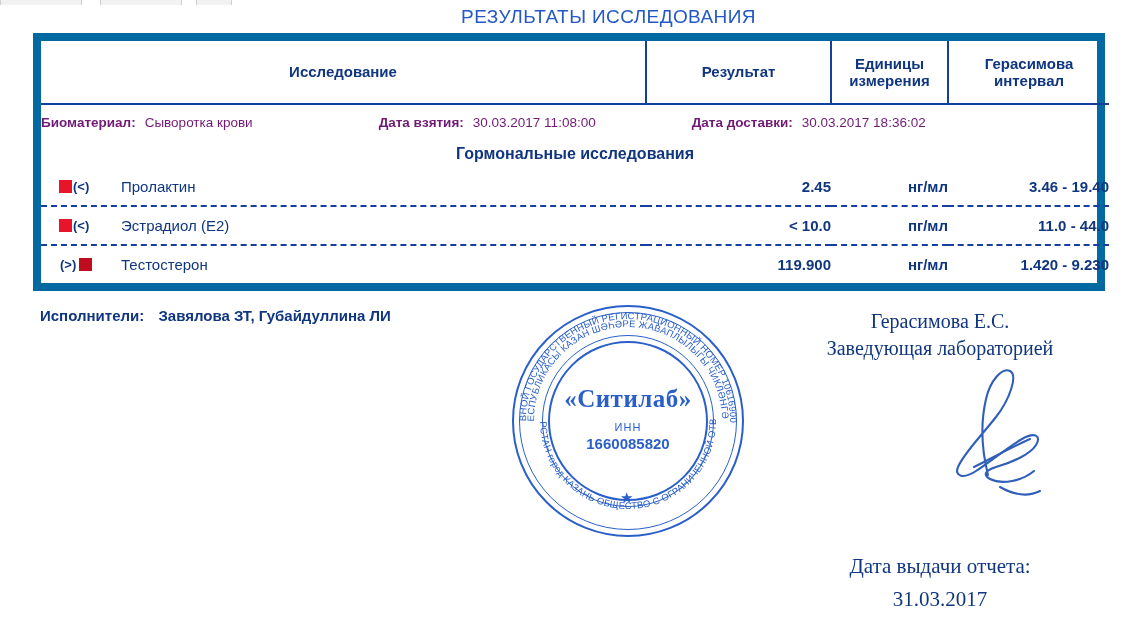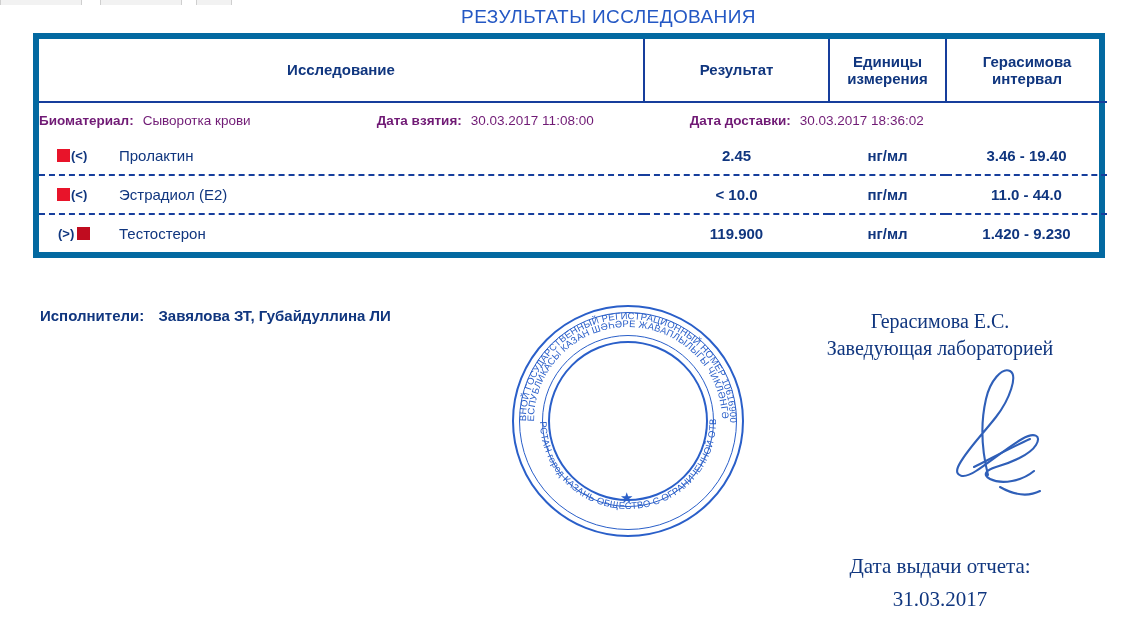--- a/index.html
+++ b/index.html
@@ -46,21 +46,21 @@
     color: #2458c4;
     letter-spacing: 0.4px;
     padding-left: 40px;
   }
 
   .result-table {
     position: absolute;
     top: 33px;
     left: 33px;
     width: 1072px;
-    border: 6px solid #0369a1;
+    border: 8px solid #0369a1;
     box-sizing: border-box;
     background: #fff;
   }
 
   table.grid {
     width: 100%;
     border-collapse: collapse;
     table-layout: fixed;
   }
   table.grid th, table.grid td {
@@ -141,21 +141,21 @@
     height: 13px;
     background: #e8142a;
     display: inline-block;
   }
   .flag .sq.dark { background: #c00c1f; }
   .flag .mark { margin: 0 1px; }
   .flag.high .sq { margin-left: 2px; }
   .an-name { font-weight: normal; }
 
   .cell-center {
-    text-align: center;
+    text-align: right;
   }
 
   .performers {
     position: absolute;
     top: 307px;
     left: 40px;
     font-family: "Liberation Sans", sans-serif;
     font-size: 15px;
     font-weight: bold;
     color: #10367f;
@@ -297,20 +297,23 @@
           <span class="meta-v">Сыворотка крови</span>
           <span class="sp-1"></span>
           <span class="meta-k">Дата взятия:</span>
           <span class="meta-v">30.03.2017 11:08:00</span>
           <span class="sp-2"></span>
           <span class="meta-k">Дата доставки:</span>
           <span class="meta-v">30.03.2017 18:36:02</span>
         </div>
       </td>
     </tr>
+    <tr class="section-row">
+      <td colspan="4">Гормональные исследования</td>
+    </tr>
 
     <tr class="an-row first">
       <td>
         <div class="cell-name">
           <span class="flag low">
             <span class="sq"></span>
             <span class="mark">(&lt;)</span>
           </span>
           <span class="an-name">Пролактин</span>
         </div>
@@ -379,20 +382,25 @@
       <textPath href="#arcOuter" startOffset="50%" text-anchor="middle" id="tp-ogrn">ОСНОВНОЙ ГОСУДАРСТВЕННЫЙ РЕГИСТРАЦИОННЫЙ НОМЕР 1061690057980</textPath>
     </text>
     <text>
       <textPath href="#arcTop" startOffset="50%" text-anchor="middle" id="tp-top">ТАТАРСТАН РЕСПУБЛИКАСЫ КАЗАН ШӘҺӘРЕ ЖАВАПЛЫЛЫГЫ ЧИКЛӘНГӘН ҖӘМГЫЯТЬ</textPath>
     </text>
     <text>
       <textPath href="#arcBottom" startOffset="50%" text-anchor="middle" id="tp-bottom">РЕСПУБЛИКА ТАТАРСТАН город КАЗАНЬ ОБЩЕСТВО С ОГРАНИЧЕННОЙ ОТВЕТСТВЕННОСТЬЮ</textPath>
     </text>
   </svg>
 
+  <div class="center">
+    <div class="brand">«Ситилаб»</div>
+    <div class="inn-lbl">ИНН</div>
+    <div class="inn-num">1660085820</div>
+  </div>
   <div class="star">★</div>
 </div>
 
 <div class="signature">
   <svg width="150" height="160" viewBox="0 0 150 160">
     <g fill="none" stroke="#2f5fb8" stroke-width="2.1" stroke-linecap="round">
       <path d="M58,120 C52,96 50,70 56,44 C60,26 72,12 80,16 C88,20 80,44 66,62 C52,80 34,98 28,112 C24,122 34,124 46,116 C60,107 78,92 92,84 C104,77 112,80 106,90 C100,100 80,108 66,112 C56,115 52,120 60,124 C72,130 92,126 104,116"></path>
       <path d="M44,112 C60,104 82,92 100,84"></path>
       <path d="M70,132 C84,140 98,142 110,136"></path>
     </g>

